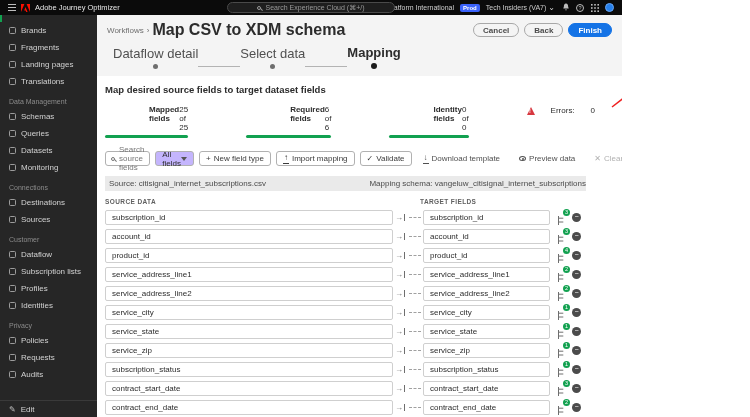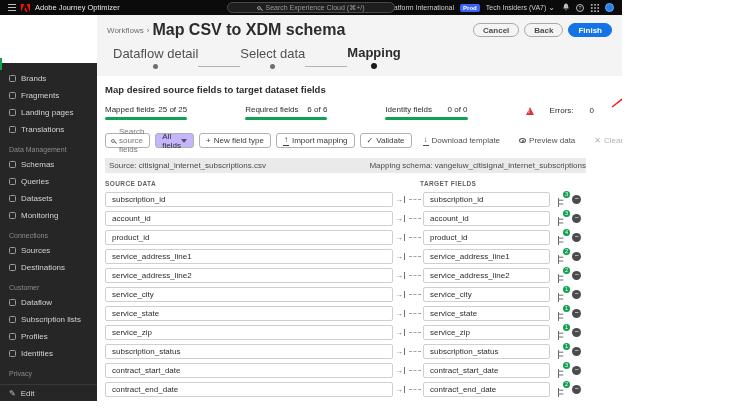--- a/index.html
+++ b/index.html
@@ -24,22 +24,22 @@
   .org-name { color:#cfcfcf; white-space:nowrap; }
   .env-badge { background:#3b63fb; color:#fff; font-size:6px; font-weight:bold; border-radius:2px;
     padding:1px 3px; line-height:1; cursor:pointer; }
   .sandbox { color:#cfcfcf; display:flex; align-items:center; gap:2px; cursor:pointer; white-space:nowrap; }
   .tb-ico { width:9px; height:9px; display:flex; align-items:center; justify-content:center; cursor:pointer; }
   .help-circle { width:8px; height:8px; border:1px solid #bdbdbd; border-radius:50%; color:#bdbdbd;
     font-size:5.5px; display:flex; align-items:center; justify-content:center; }
   .avatar { width:9px; height:9px; border-radius:50%; background:#2680eb; border:1px solid #6aa7f5; cursor:pointer; }
 
   
-  .sidebar { position:absolute; top:15px; left:0; width:97px; bottom:16px; background:#262626;
-    display:flex; flex-direction:column; z-index:5;margin-top:48px; }
+  .sidebar { position:absolute; top:15px; left:0; width:97px; bottom:0; background:#262626;
+    display:flex; flex-direction:column; z-index:5; }
   .active-rail { position:absolute; top:-5px; left:0; width:2px; height:12px; background:#12a150; }
   .sb-nav { flex:1; padding-top:7px; overflow:hidden; }
   .sb-item { display:flex; align-items:center; gap:5px; height:17px; padding-left:9px;
     color:#d2d2d2; font-size:8px; cursor:pointer; white-space:nowrap; }
   .sb-icon { width:7px; height:7px; border:1px solid #9c9c9c; border-radius:1.5px; flex:none; }
   .sb-section { color:#8b8b8b; font-size:7px; padding:8px 0 3px 9px; white-space:nowrap; }
   .sb-footer { height:17px; border-top:1px solid #3a3a3a; display:flex; align-items:center; gap:5px;
     padding-left:9px; color:#d2d2d2; font-size:8px; cursor:pointer; }
   .pencil { font-size:8px; color:#bdbdbd; }
 
@@ -63,21 +63,21 @@
   .step.active .dot { width:6px; height:6px; background:#1b1b1b; }
   .step.active .step-label { font-weight:bold; color:#2c2c2c; }
   .sep { width:42px; height:1px; background:#b3b3b3; margin-bottom:2px; }
 
   .panel { background:#fff; flex:1; padding:8px 10px 0 8px; position:relative; overflow:hidden; }
   .heading { font-size:9.5px; font-weight:bold; color:#2c2c2c; margin-bottom:10px; }
 
   .progress-row { display:flex; align-items:flex-start; gap:58px; margin-bottom:13px; padding-right:18px; }
   .pgroup { width:122px; }
   .pgroup-top { display:flex; justify-content:space-between; font-size:8px; color:#2c2c2c; margin-bottom:3px; }
-  .plabel { font-weight:normal; }
+  .plabel { font-weight:bold;margin-left:44px; }
   .pbar { height:3px; background:#12a150; border-radius:2px; }
   .errors { margin-left:auto; display:flex; align-items:center; gap:16px; font-size:8px; color:#2c2c2c; margin-top:1px; }
   .tri { position:relative; width:0; height:0; border-left:4.5px solid transparent;
     border-right:4.5px solid transparent; border-bottom:8px solid #d7373f; }
   .tri::after { content:"!"; position:absolute; top:2px; left:-1.5px; color:#fff; font-size:5.5px; font-weight:bold; line-height:1; }
 
   .toolbar { display:flex; align-items:center; gap:5px; margin-bottom:10px; }
   .search-field { width:90px; height:15px; border:1px solid #b1b1b1; border-radius:3px; background:#fff;
     display:flex; align-items:center; gap:4px; padding:0 5px; color:#767676; font-size:8px; cursor:text; }
   .select { height:15px; width:72px; border:1px solid #b1b1b1; border-radius:3px; background:#c4b5fd;
@@ -215,25 +215,25 @@
           <span class="sb-icon"></span>
           <span>Datasets</span>
         </div>
         <div class="sb-item">
           <span class="sb-icon"></span>
           <span>Monitoring</span>
         </div>
         <div class="sb-section">Connections</div>
         <div class="sb-item">
           <span class="sb-icon"></span>
+          <span>Destinations</span>
+        </div>
+        <div class="sb-item">
+          <span class="sb-icon"></span>
           <span>Sources</span>
-        </div>
-        <div class="sb-item">
-          <span class="sb-icon"></span>
-          <span>Destinations</span>
         </div>
         <div class="sb-section">Customer</div>
         <div class="sb-item">
           <span class="sb-icon"></span>
           <span>Dataflow</span>
         </div>
         <div class="sb-item">
           <span class="sb-icon"></span>
           <span>Subscription lists</span>
         </div>

